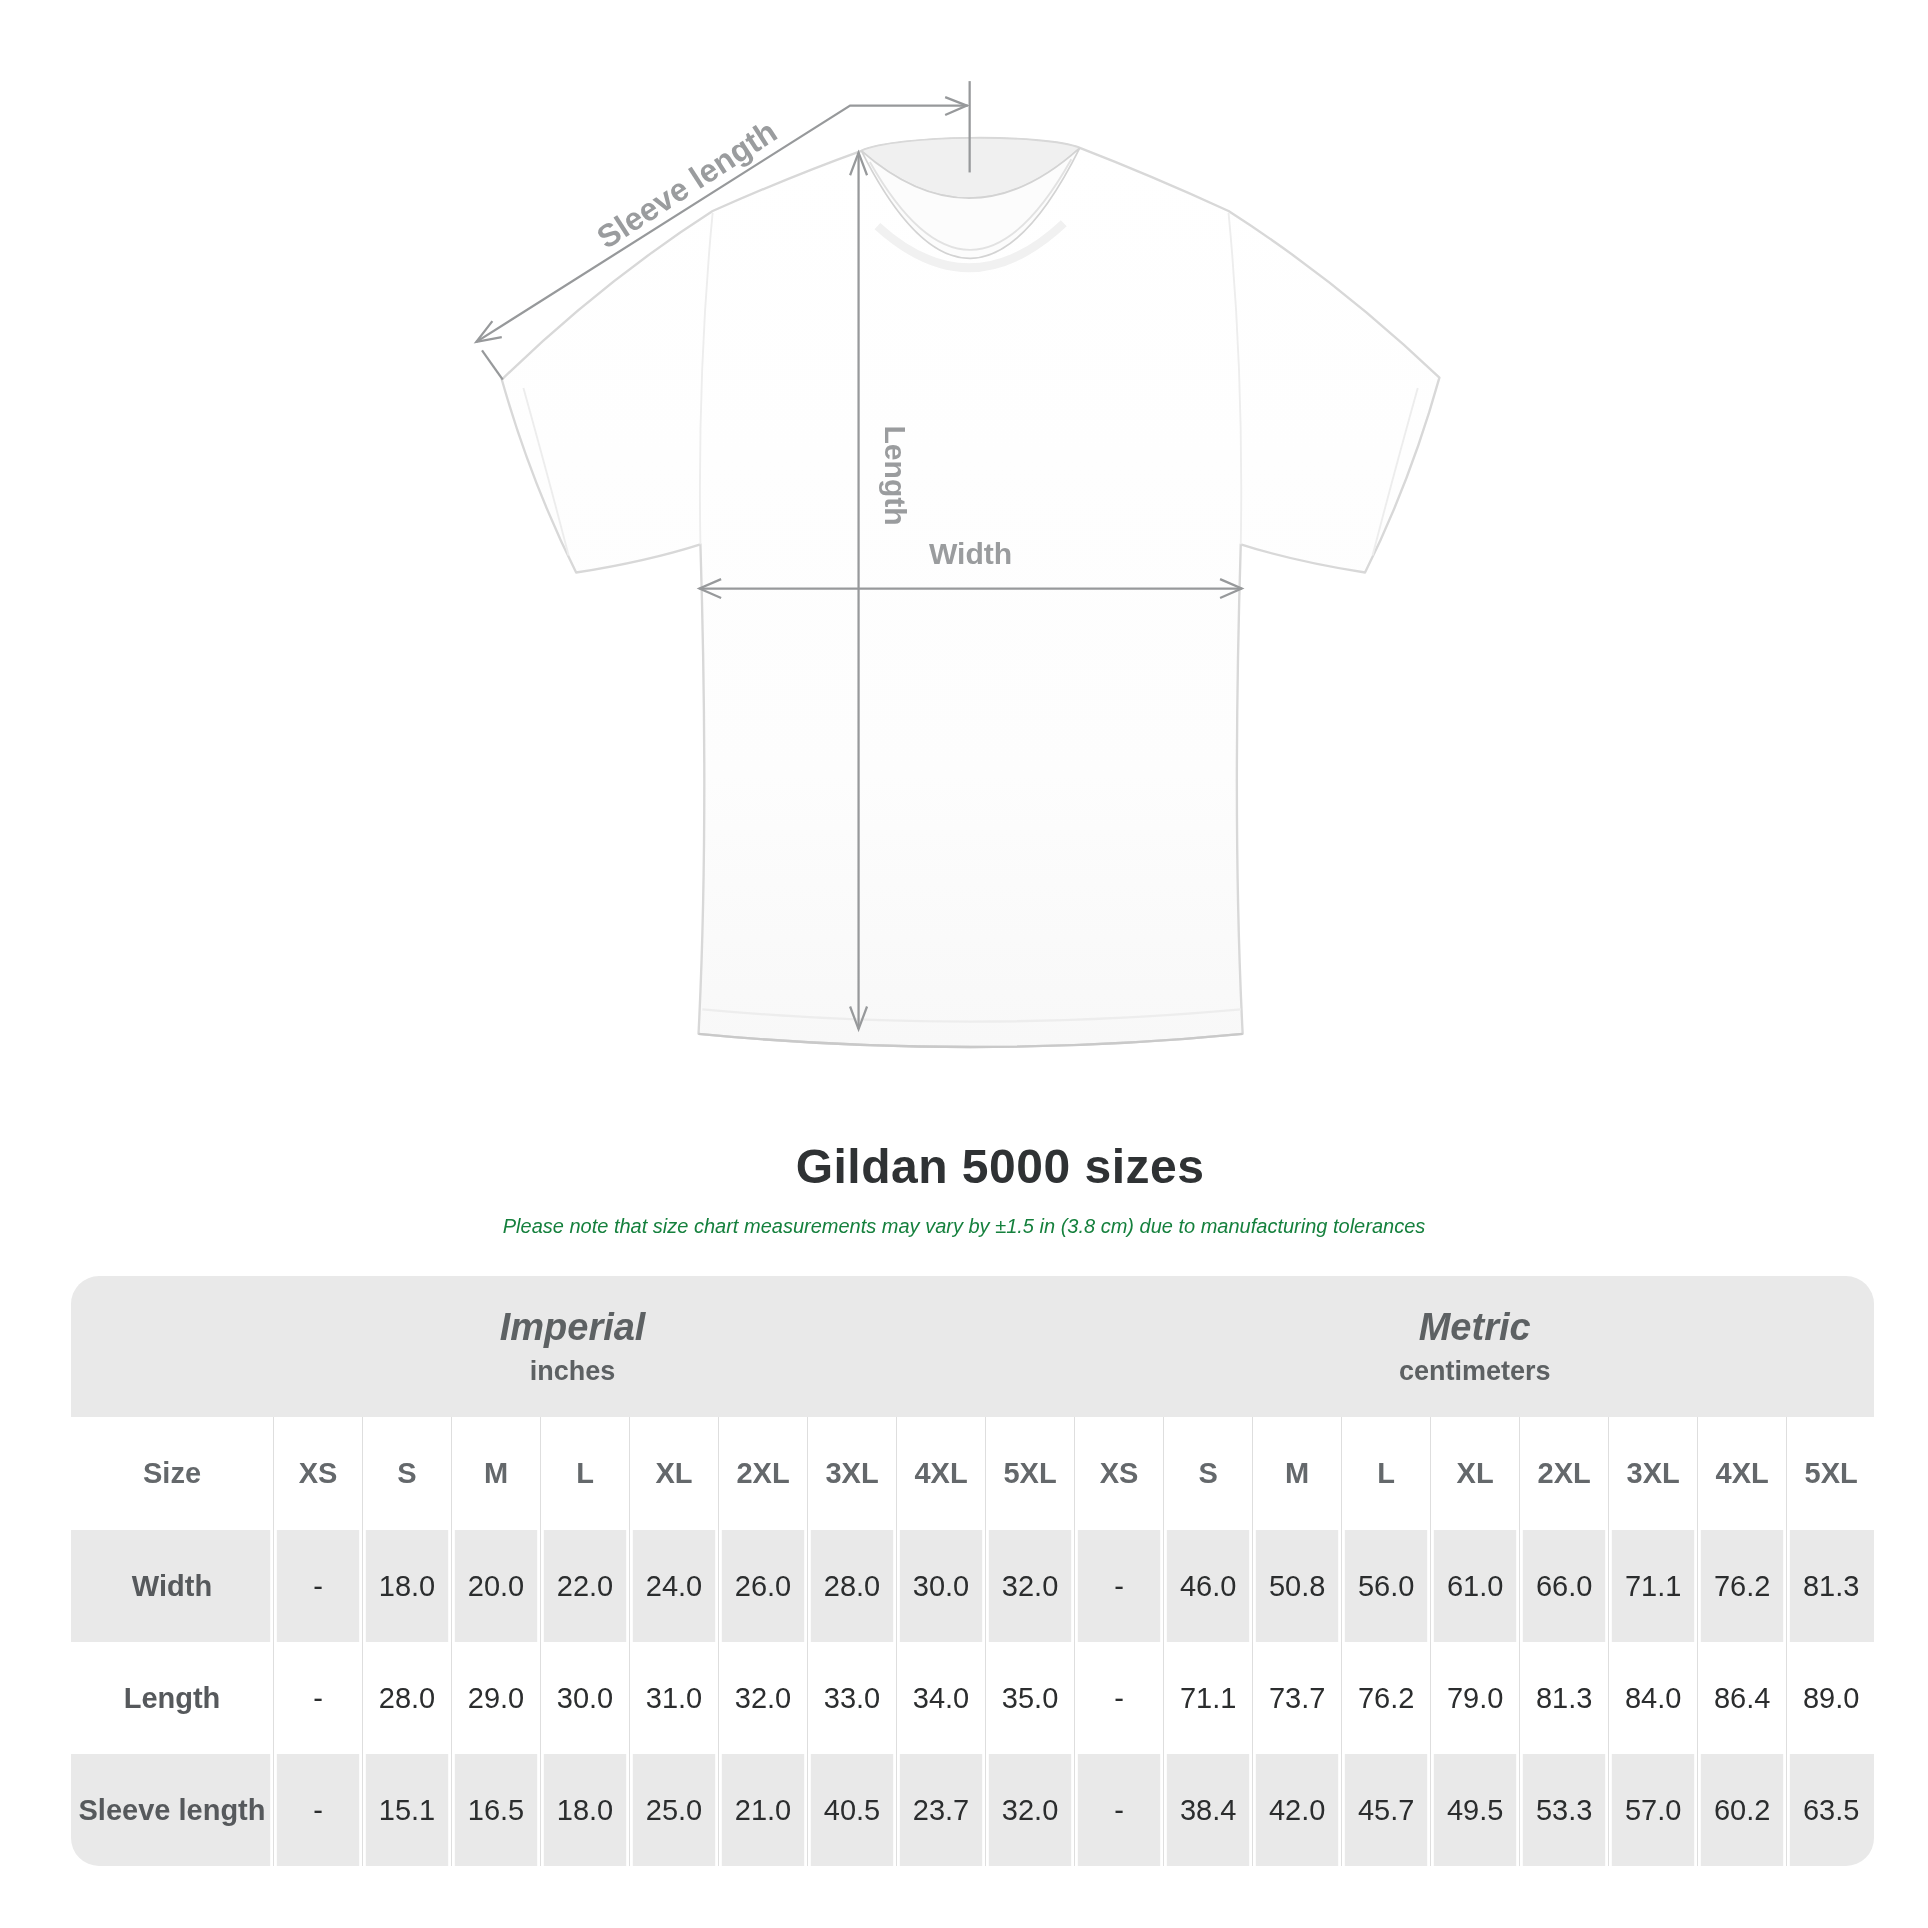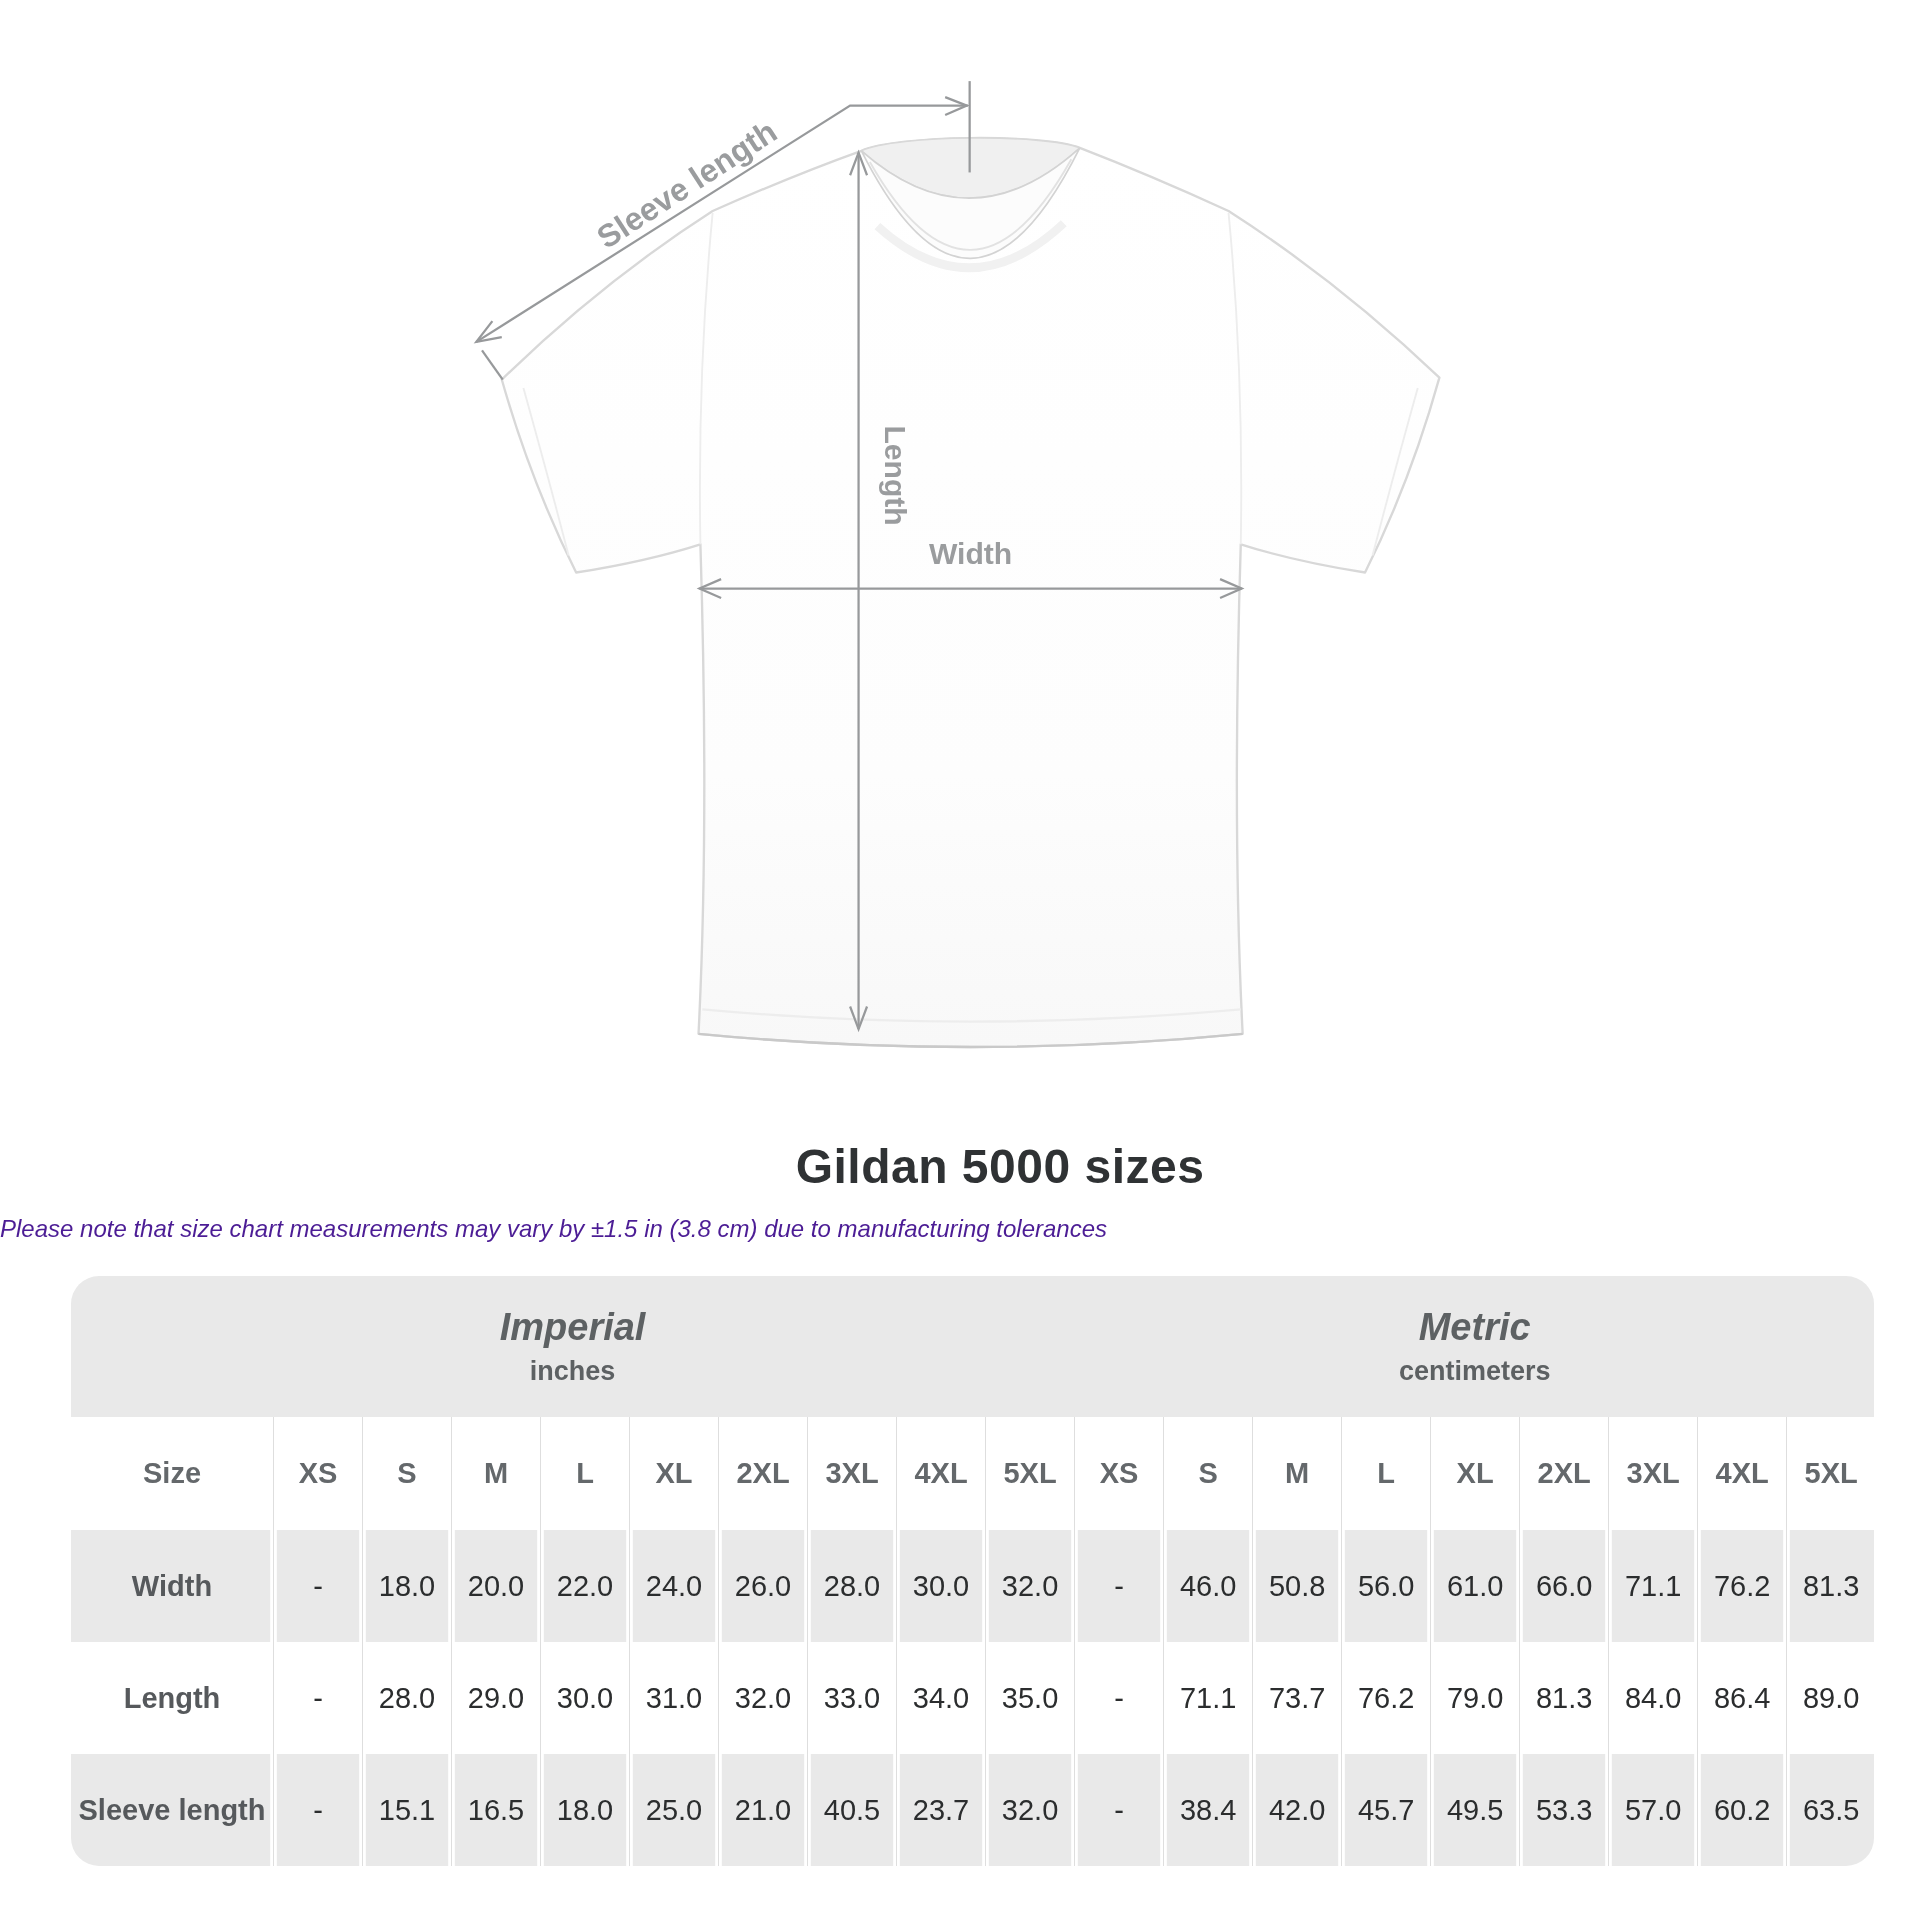--- a/index.html
+++ b/index.html
@@ -8,22 +8,22 @@
   .page { position:relative; width:1928px; height:1928px; background:#fff; overflow:hidden; }
 
   
   .diagram-svg { position:absolute; left:0; top:0; }
   .dim-line { stroke:#97999b; stroke-width:2.4; fill:none; }
   .dim-label { fill:#9a9c9e; font-weight:bold; }
 
   
   .page-title { position:absolute; top:1139px; left:0; width:100%; text-align:center;
                 font-size:48px; font-weight:bold; color:#2f3234; letter-spacing:0.5px;margin-left:36px; }
-  .page-note  { position:absolute; top:1215px; left:0; width:100%; 
-                font-style:italic; font-size:24px; color:#4c1d95; }
+  .page-note  { position:absolute; top:1215px; left:0; width:100%; text-align:center;
+                font-style:italic; font-size:20px; color:#15803d; }
 
   
   .size-table-wrap { position:absolute; left:71px; top:1276px; width:1803px;
                      border-radius:28px; overflow:hidden; }
   table.size-table { width:100%; border-collapse:separate; border-spacing:0; table-layout:fixed; }
 
   tr.band-row th { background:#e9e9e9; height:141px; vertical-align:middle; padding:0; }
   .group-name { font-size:38px; font-weight:bold; font-style:italic; color:#5d6163; }
   .group-unit { font-size:27px; color:#5d6163; margin-top:7.5px; }
 

